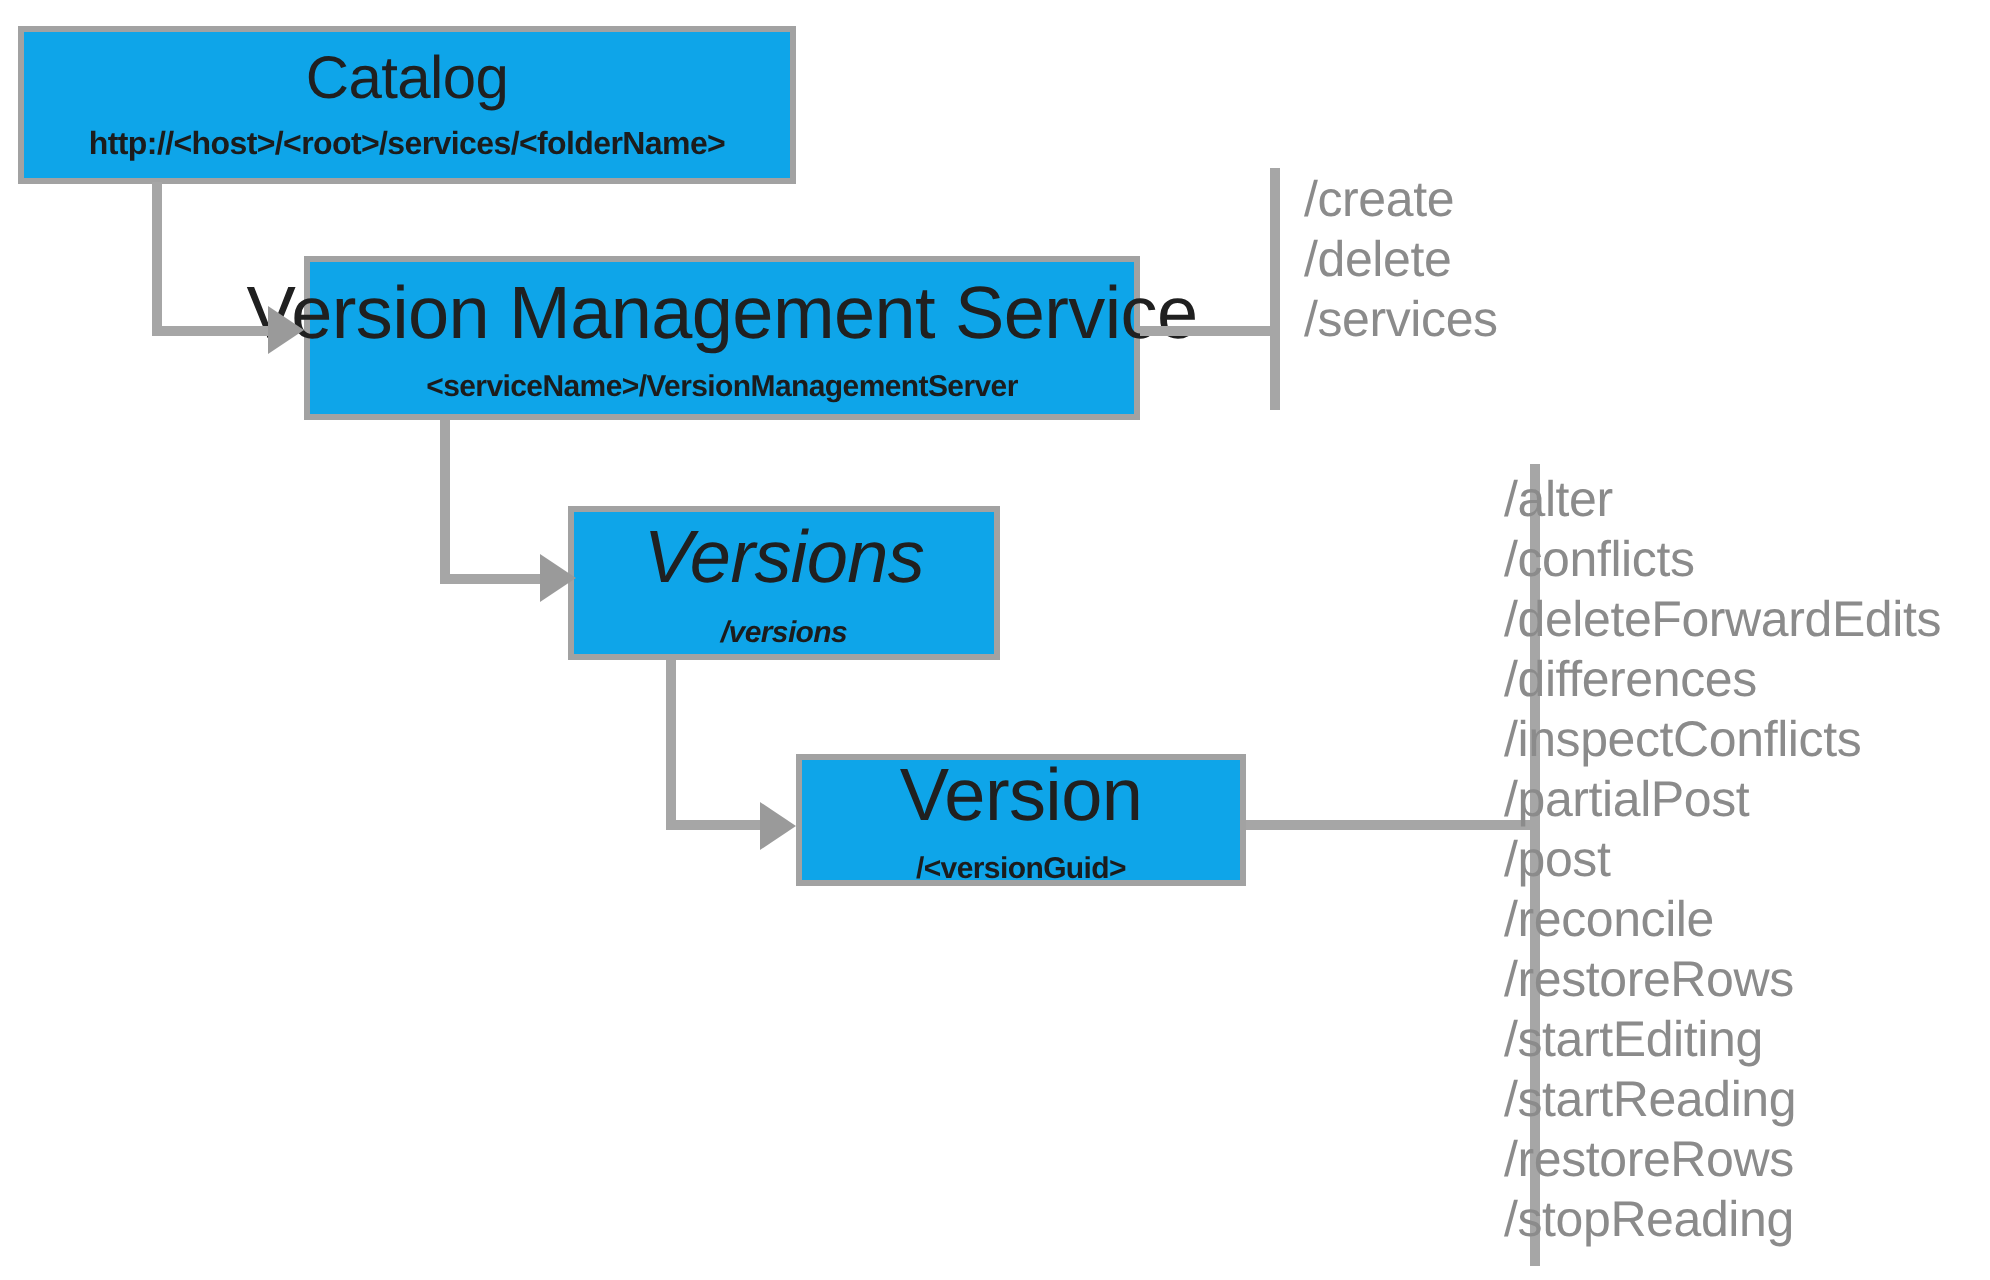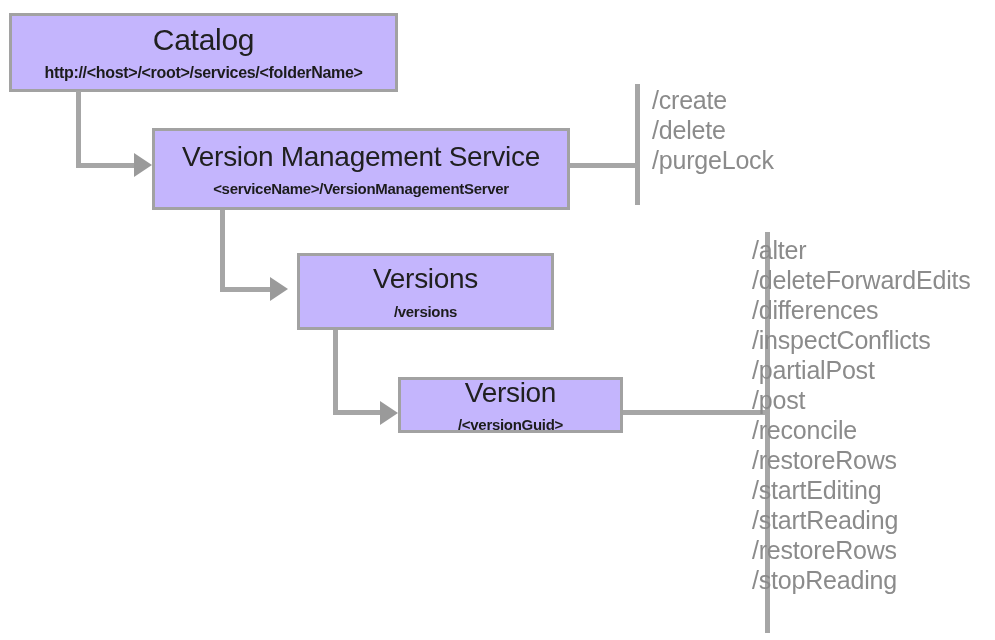--- a/index.html
+++ b/index.html
@@ -6,50 +6,50 @@
   #canvas {
     position: relative;
     width: 995px;
     height: 640px;
     background: #ffffff;
     font-family: "Liberation Sans", sans-serif;
     overflow: hidden;
   }
   .node {
     position: absolute;
-    background: #c4b5fd;
+    background: #0ea5e9;
     border: 3px solid #a2a2a2;
     box-sizing: border-box;
     display: flex;
     flex-direction: column;
     align-items: center;
     justify-content: center;
     text-align: center;
   }
   .node .title {
     color: #202020;
-    font-size: 28px;
+    font-size: 37px;
     line-height: 1.12;
     letter-spacing: -0.3px;
     white-space: nowrap;
   }
   .node .subtitle {
     color: #1c1c1c;
     font-weight: 700;
     font-size: 15px;
     letter-spacing: -0.3px;
     margin-top: 8px;
     white-space: nowrap;
   }
   #node-catalog   { left: 9px;   top: 13px;  width: 389px; height: 79px; }
   #node-catalog .title { font-size: 30px; }
   #node-catalog .subtitle { font-size: 16px; }
   #node-vms       { left: 152px; top: 128px; width: 418px; height: 82px; }
-  #node-versions  { left: 297px; top: 253px; width: 257px; height: 77px; }
-  #node-version   { left: 398px; top: 377px; width: 225px; height: 56px; }
+  #node-versions  { left: 284px; top: 253px; width: 216px; height: 77px; font-style: italic; }
+  #node-version   { left: 398px; top: 377px; width: 225px; height: 66px; }
 
   .conn { position: absolute; background: #a6a6a6; }
   .arrow {
     position: absolute;
     width: 0; height: 0;
     border-top: 12px solid transparent;
     border-bottom: 12px solid transparent;
     border-left: 18px solid #9a9a9a;
   }
 
@@ -125,25 +125,26 @@
   <div class="arrow" id="a4"></div>
 
   <div class="conn" id="c5h"></div>
 
   <div class="op-bar" id="bar-vms"></div>
   <div class="op-bar" id="bar-version"></div>
 
   <div class="op-list" id="ops-vms">
     <div class="op">/create</div>
     <div class="op">/delete</div>
-    <div class="op">/purgeLock</div>
+    <div class="op">/services</div>
   </div>
 
   <div class="op-list" id="ops-version">
     <div class="op">/alter</div>
+    <div class="op">/conflicts</div>
     <div class="op">/deleteForwardEdits</div>
     <div class="op">/differences</div>
     <div class="op">/inspectConflicts</div>
     <div class="op">/partialPost</div>
     <div class="op">/post</div>
     <div class="op">/reconcile</div>
     <div class="op">/restoreRows</div>
     <div class="op">/startEditing</div>
     <div class="op">/startReading</div>
     <div class="op">/restoreRows</div>

